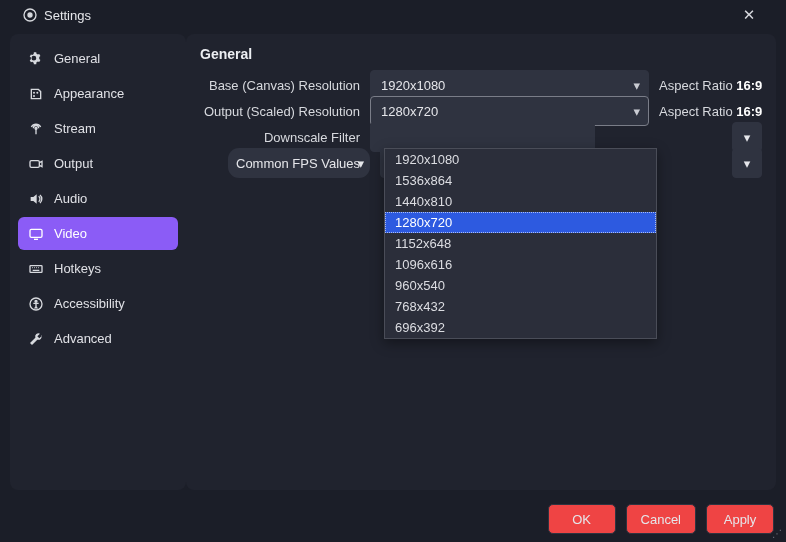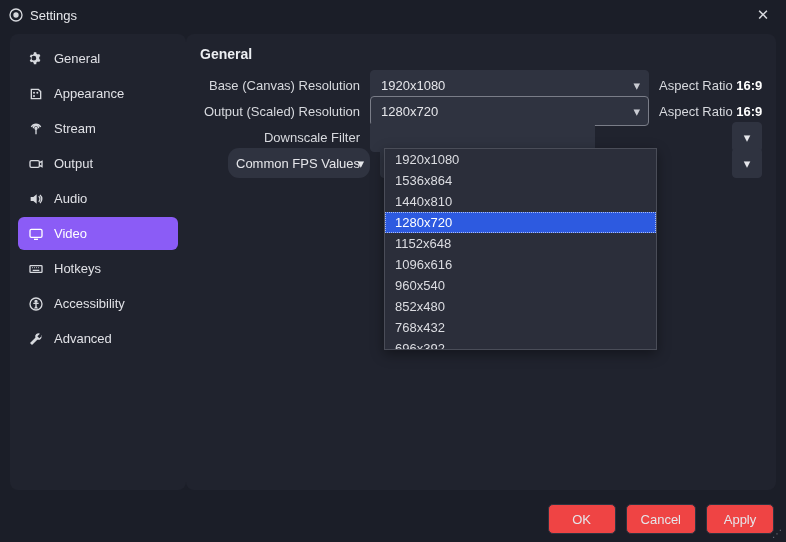--- a/index.html
+++ b/index.html
@@ -10,21 +10,21 @@
   font-size: 13px;
   width: 786px;
   height: 542px;
   overflow: hidden;
   position: relative;
 }
 .titlebar {
   display: flex;
   align-items: center;
   height: 30px;
-  padding: 0 8px;
+  padding: 0 22px;
   background: #1b1e28;
 }
 .titlebar .app-icon {
   width: 16px; height: 16px;
   margin-right: 6px;
 }
 .titlebar .title { font-size: 13px; color: #e5e6ea; }
 .titlebar .spacer { flex: 1; }
 .titlebar .close { width: 30px; text-align: center; cursor: pointer; font-size: 15px; color: #d7d9de; }
 
@@ -341,21 +341,20 @@
 
 <div class="dropdown">
   <div class="dropdown-inner" id="dropdown-list">
       <div class="dropdown-item">1920x1080</div>
       <div class="dropdown-item">1536x864</div>
       <div class="dropdown-item">1440x810</div>
       <div class="dropdown-item selected">1280x720</div>
       <div class="dropdown-item">1152x648</div>
       <div class="dropdown-item">1096x616</div>
       <div class="dropdown-item">960x540</div>
-      <div class="dropdown-item">852x480</div>
       <div class="dropdown-item">768x432</div>
       <div class="dropdown-item">696x392</div>
     </div>
 </div>
 
 <div class="footer">
   <div class="btn">OK</div>
   <div class="btn">Cancel</div>
   <div class="btn">Apply</div>
 </div>

